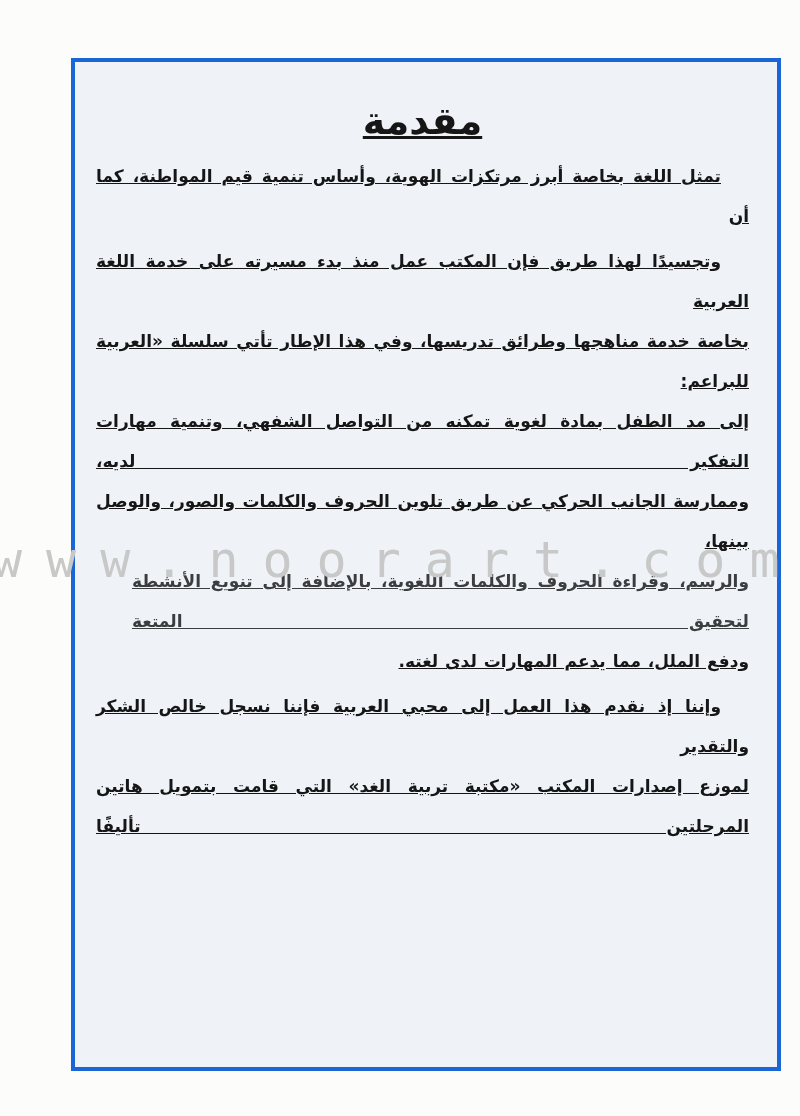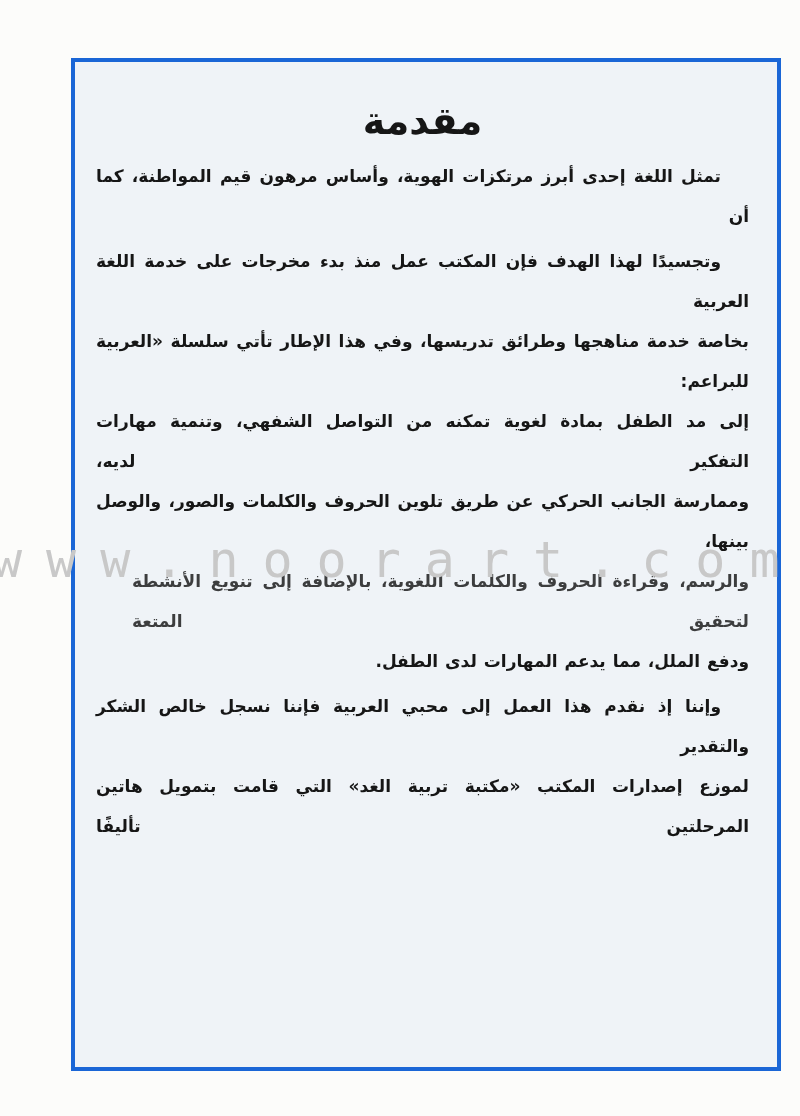--- a/index.html
+++ b/index.html
@@ -9,21 +9,21 @@
   .stage { position:relative; width:800px; height:1116px; background:var(--outer,#fcfcfa); }
 
   .paper-frame {
     position:absolute; left:71px; top:58px; width:710px; height:1013px;
     border:4px solid var(--border-blue,#1a66d6);
     background:var(--paper,#eff3f7);
   }
 
   .content {
     position:relative; direction:rtl; height:100%;
-    padding:0 28px 0 21px; color:var(--ink,#161616);
+    padding:0 28px 0 21px; color:var(--ink,#161616);text-decoration:underline;
   }
 
   .doc-title {
     margin:34px 0 10px; text-align:center;
     font-size:38px; font-weight:bold; line-height:50px;
     letter-spacing:1px;
   }
 
   .para { margin:0 0 5px; }
   .line {
@@ -50,29 +50,29 @@
 
 <div class="stage">
 
   <div class="paper-frame">
     <div class="content">
 
       <div class="doc-title">مقدمة</div>
 
       <div>
           <div class="para">
-            <div class="line first">تمثل اللغة إحدى أبرز مرتكزات الهوية، وأساس مرهون قيم المواطنة، كما أن</div>
+            <div class="line first">تمثل اللغة بخاصة أبرز مرتكزات الهوية، وأساس تنمية قيم المواطنة، كما أن</div>
           </div>
           <div class="para">
-            <div class="line first">وتجسيدًا لهذا الهدف فإن المكتب عمل منذ بدء مخرجات على خدمة اللغة العربية</div>
+            <div class="line first">وتجسيدًا لهذا طريق فإن المكتب عمل منذ بدء مسيرته على خدمة اللغة العربية</div>
             <div class="line">بخاصة خدمة مناهجها وطرائق تدريسها، وفي هذا الإطار تأتي سلسلة «العربية للبراعم:</div>
             <div class="line">إلى مد الطفل بمادة لغوية تمكنه من التواصل الشفهي، وتنمية مهارات التفكير لديه،</div>
             <div class="line">وممارسة الجانب الحركي عن طريق تلوين الحروف والكلمات والصور، والوصل بينها،</div>
             <div class="line">والرسم، وقراءة الحروف والكلمات اللغوية، بالإضافة إلى تنويع الأنشطة لتحقيق المتعة</div>
-            <div class="line last">ودفع الملل، مما يدعم المهارات لدى الطفل.</div>
+            <div class="line last">ودفع الملل، مما يدعم المهارات لدى لغته.</div>
           </div>
           <div class="para">
             <div class="line first">وإننا إذ نقدم هذا العمل إلى محبي العربية فإننا نسجل خالص الشكر والتقدير</div>
             <div class="line">لموزع إصدارات المكتب «مكتبة تربية الغد» التي قامت بتمويل هاتين المرحلتين تأليفًا</div>
           </div>
         </div>
 
     </div>
   </div>
 

